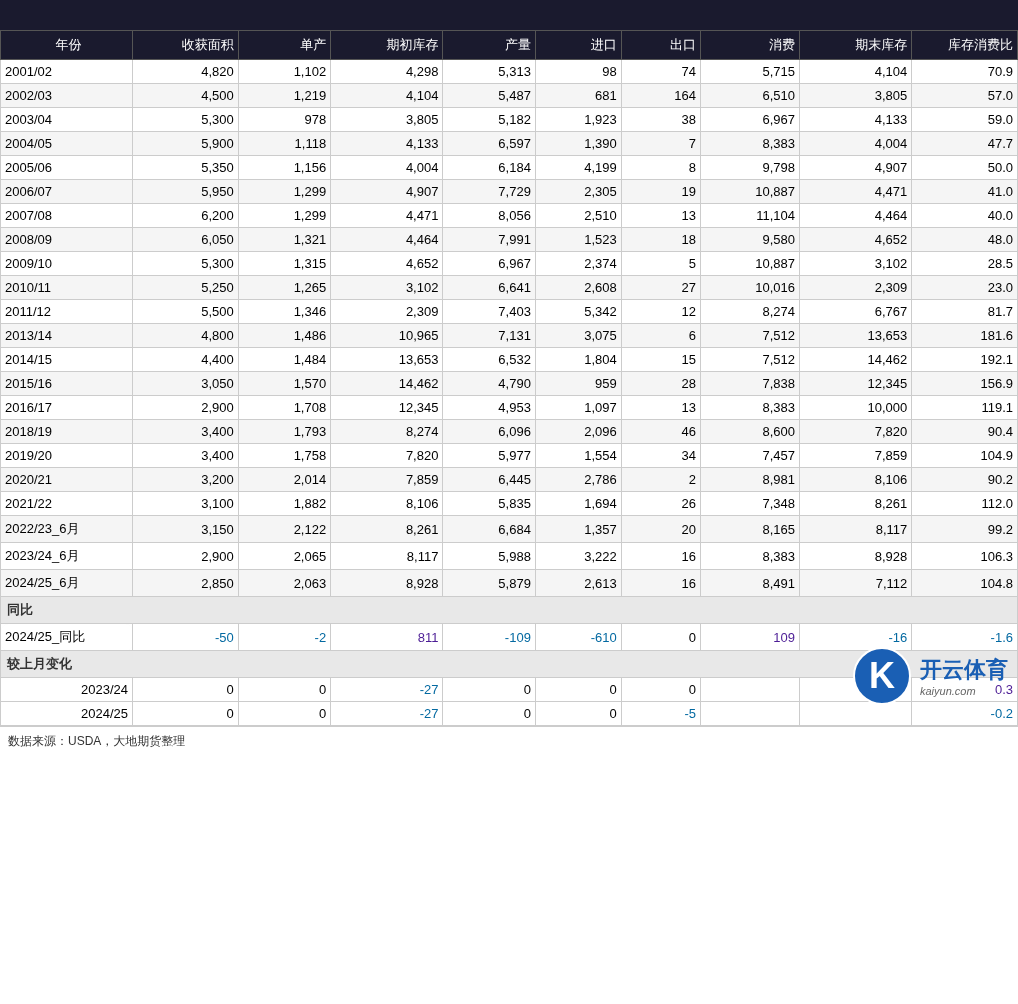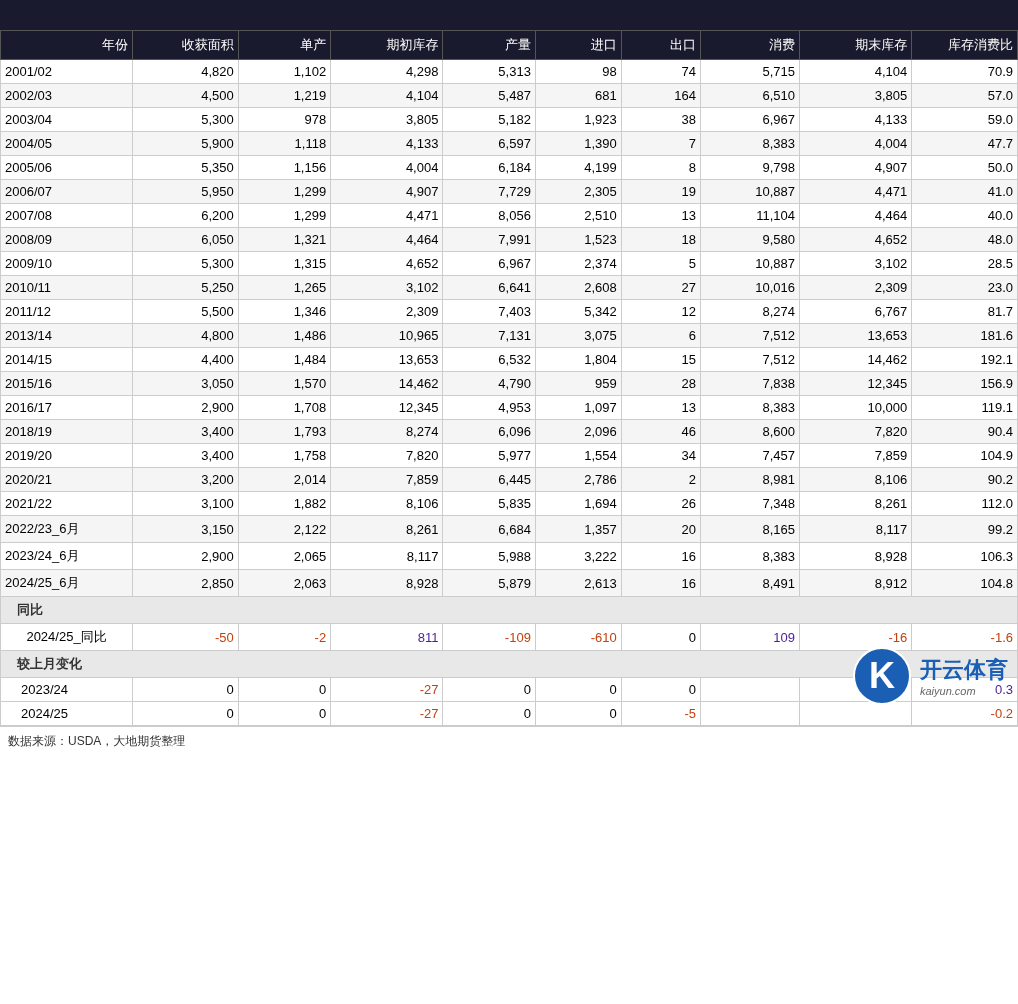--- a/index.html
+++ b/index.html
@@ -29,21 +29,21 @@
     thead th {
       padding: 5px 4px;
       text-align: right;
       font-weight: normal;
       font-size: 13px;
       border: 1px solid #555;
       white-space: nowrap;
       overflow: hidden;
     }
     thead th:first-child {
-      text-align: right;
+      text-align: center;
       padding-left: 8px;
     }
     tbody tr {
       background: #fff;
     }
     tbody tr:nth-child(even) {
       background: #f5f5f5;
     }
     tbody td {
       padding: 4px 4px;
@@ -54,36 +54,36 @@
       overflow: hidden;
     }
     tbody td:first-child {
       text-align: left;
     }
     .section-header td {
       background: #e8e8e8;
       font-weight: bold;
       text-align: left !important;
       color: #333;
-      padding: 4px 16px;
+      padding: 4px 6px;
     }
     .yoy-row td {
       background: #fff;
       border: 1px solid #ccc;
     }
     .yoy-row td:first-child {
-      text-align: center;
+      text-align: left;
       border-radius: 8px;
     }
     .monthly-row td {
       background: #fff;
       border: 1px solid #ccc;
     }
     .monthly-row td:first-child {
-      text-align: left;
+      text-align: right;
       padding-left: 20px;
     }
     .footer {
       padding: 6px 8px;
       font-size: 12px;
       color: #333;
       border-top: 1px solid #ccc;
       background: #fff;
       position: relative;
     }
@@ -113,21 +113,21 @@
     col.c0 { width: 100px; }
     col.c1 { width: 80px; }
     col.c2 { width: 70px; }
     col.c3 { width: 85px; }
     col.c4 { width: 70px; }
     col.c5 { width: 65px; }
     col.c6 { width: 60px; }
     col.c7 { width: 75px; }
     col.c8 { width: 85px; }
     col.c9 { width: 80px; }
-    .negative { color: #c2410c; }
+    .negative { color: #0369a1; }
     .positive { color: #4c1d95; }
   </style>
 </head>
 <body>
 
 <div class="title-bar"></div>
 
 <table>
   <colgroup>
     <col class="c0">
@@ -410,21 +410,21 @@
       </tr>
       <tr>
         <td>2024/25_6月</td>
         <td>2,850</td>
         <td>2,063</td>
         <td>8,928</td>
         <td>5,879</td>
         <td>2,613</td>
         <td>16</td>
         <td>8,491</td>
-        <td>8,912</td>
+        <td>7,112</td>
         <td>104.8</td>
       </tr>
       <tr class="section-header">
         <td colspan="10">同比</td>
       </tr>
       <tr class="yoy-row">
         <td>2024/25_同比</td>
         <td class="negative">-50</td>
         <td class="negative">-2</td>
         <td class="positive">811</td>

